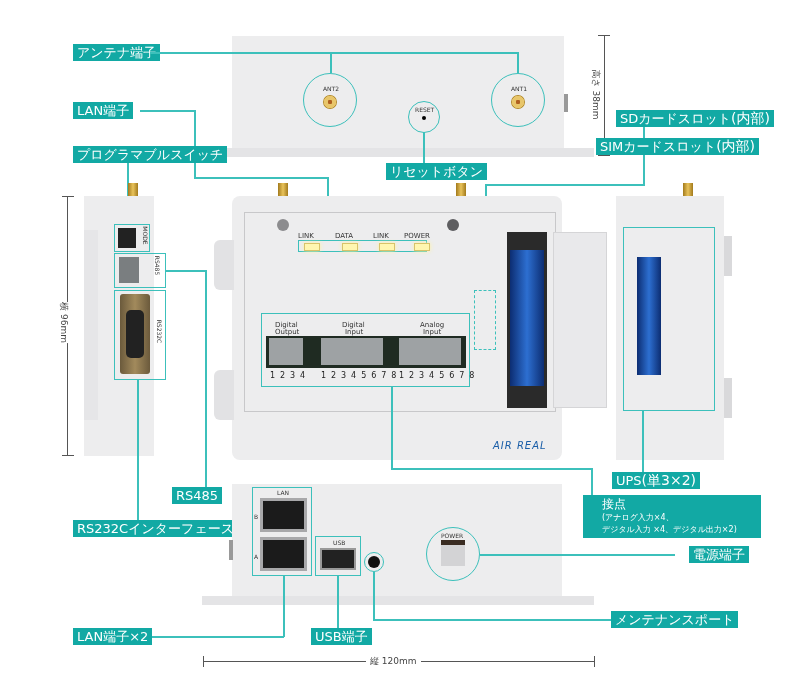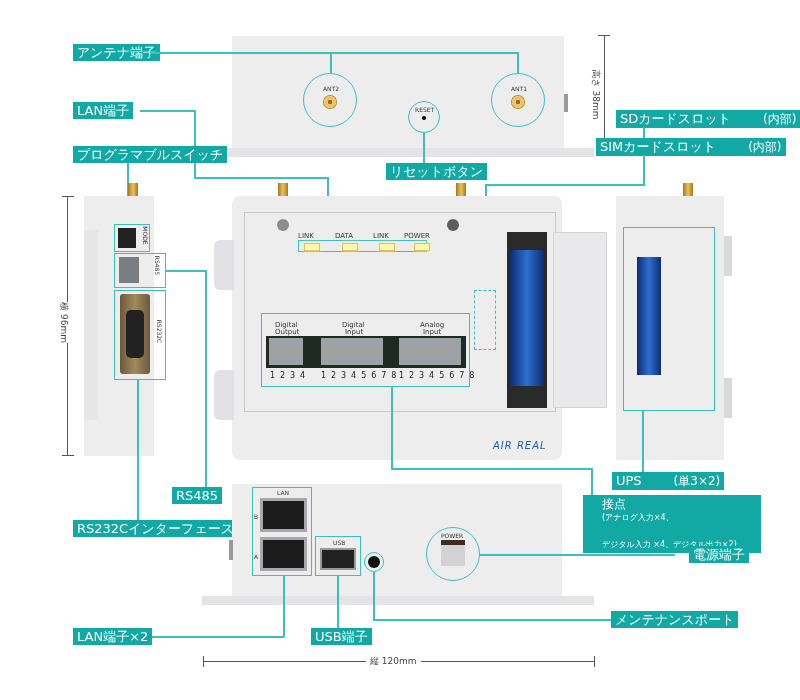--- a/index.html
+++ b/index.html
@@ -1,19 +1,19 @@
 <!DOCTYPE html>
 <html><head>
 <meta charset="utf-8">
 <style>
   html, body { margin:0; padding:0; background:#ffffff; }
   body { width:800px; height:700px; position:relative; overflow:hidden; font-family:"DejaVu Sans", sans-serif; }
   .abs { position:absolute; }
   .tag { position:absolute; background:#12a9a4; color:#fff; font-size:13px; line-height:17px; padding:0 4px; white-space:nowrap; font-family:"DejaVu Sans", sans-serif; }
-  .tag small { font-size:12px;margin-left:32px; }
+  .tag small { font-size:14px; }
   .line { position:absolute; background:#3cc0bb; }
   .box { position:absolute; border:1.5px solid #3cc0bb; box-sizing:border-box; }
   .circle { position:absolute; border:1.5px solid #3cc0bb; border-radius:50%; box-sizing:border-box; }
   .dashed { position:absolute; border:1.5px dashed #3cc0bb; box-sizing:border-box; }
   .panel { position:absolute; background:#ededee; }
   .panel2 { position:absolute; background:#e6e6e8; }
   .tiny { position:absolute; font-size:6px; color:#333; white-space:nowrap; }
   .dim { position:absolute; font-size:9px; color:#444; white-space:nowrap; background:#fff; }
   .dimline { position:absolute; background:#555; }
   .sma { position:absolute; width:10px; height:13px; background:linear-gradient(90deg,#a27a1c,#e9c35b,#a27a1c); }
@@ -151,21 +151,21 @@
 <div class="abs" style="left:724px;top:378px;width:8px;height:40px;background:#d9d9db;"></div>
 <div class="box" style="left:623px;top:227px;width:92px;height:184px;"></div>
 <div class="abs" style="left:637px;top:257px;width:24px;height:118px;background:linear-gradient(90deg,#0c2d72,#2d6fd1,#0c2d72);"></div>
 
 <div class="line" style="left:642px;top:411px;width:1.5px;height:62px;"></div>
 <div class="tag" style="left:612px;top:472px;"><span>UPS</span><small>(単3×2)</small></div>
 
 <div class="tag" style="left:583px;top:495px;width:140px;padding:2px 19px;line-height:12px;white-space:normal;">
   <div style="font-size:12px;line-height:15px;">接点</div>
   <div style="font-size:8px;">(アナログ入力×4、</div>
-  <div style="font-size:8px;margin-top:15px;">デジタル入力 ×4、デジタル出力×2)</div>
+  <div style="font-size:8px;">デジタル入力 ×4、デジタル出力×2)</div>
 </div>
 
 <div class="panel" style="left:232px;top:484px;width:330px;height:120px;"></div>
 <div class="panel" style="left:202px;top:596px;width:392px;height:9px;background:#e4e4e6;"></div>
 <div class="abs" style="left:229px;top:540px;width:4px;height:20px;background:#999;"></div>
 
 <div class="box" style="left:252px;top:487px;width:60px;height:89px;"></div>
 <div class="tiny" style="left:277px;top:489px;">LAN</div>
 <div class="tiny" style="left:254px;top:513px;">B</div>
 <div class="tiny" style="left:254px;top:553px;">A</div>

